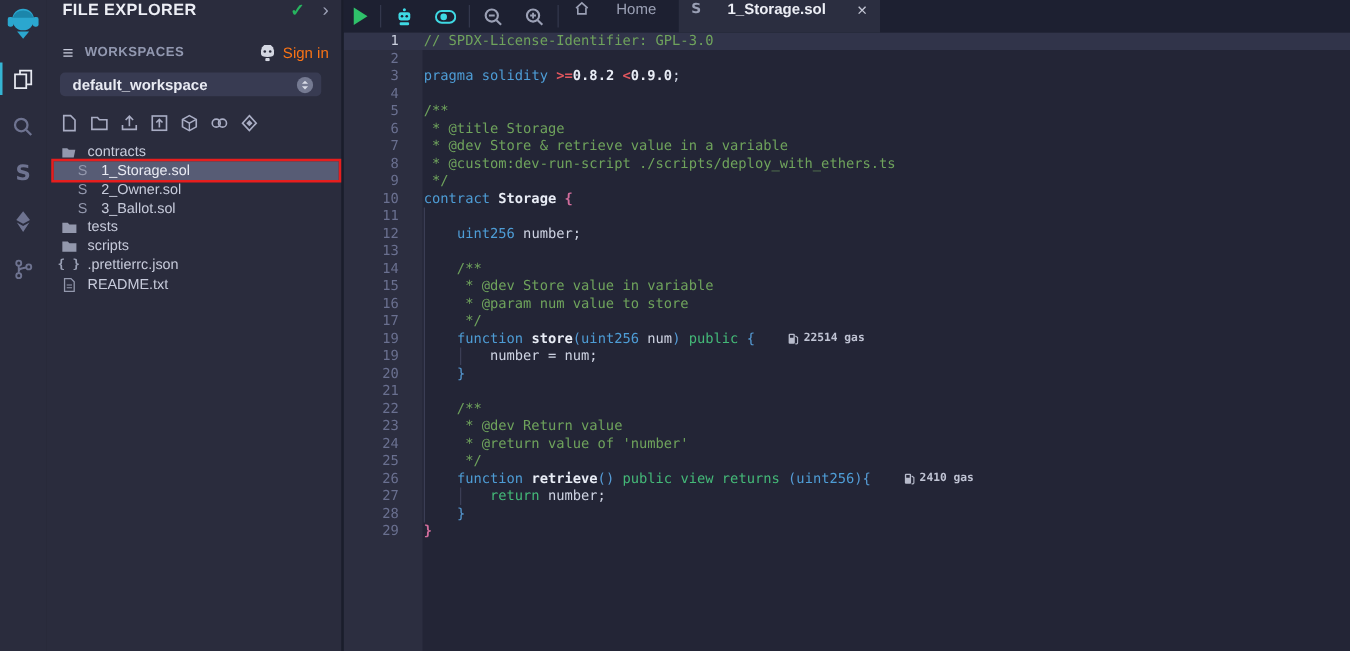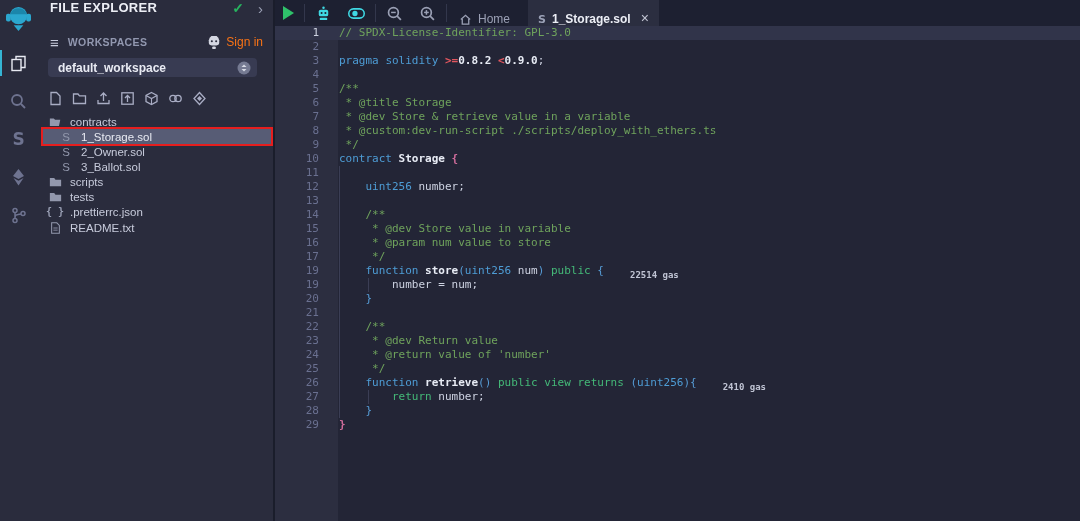--- a/index.html
+++ b/index.html
@@ -44,21 +44,21 @@
 
   
   .editor { flex:1; display:flex; flex-direction:column; min-width:0; background:#232536; }
   .tabbar { height:26px; background:#1d2031; display:flex; align-items:stretch; flex:0 0 26px; }
   .tb-btn { display:flex; align-items:center; justify-content:center; padding:0 8px; cursor:pointer; }
   .play-tri { width:0; height:0; border-left:11px solid #2fc16a; border-top:7px solid transparent; border-bottom:7px solid transparent; }
   .tb-sep { width:1px; background:#33374c; margin:4px 2px; }
   .teal { color:#3fd9e4; }
   .gray-ic { color:#9ba0b5; }
   .tb-btn svg { width:17px; height:17px; }
-  .tab { display:flex; align-items:flex-end; gap:6px; padding:0 10px; font-size:12px; color:#9ba0b5; cursor:pointer; }
+  .tab { display:flex; align-items:flex-start; gap:21px; padding:0 10px; font-size:12px; color:#9ba0b5; cursor:pointer; }
   .tab .sglyph { font-size:11px; font-weight:bold; font-family:"DejaVu Sans", sans-serif; color:#9aa0b5; }
   .tab svg { width:13px; height:13px; }
   .tab.active { background:#2b2e40; color:#eceef5; font-weight:bold; }
   .tab .close { font-size:14px; color:#c3c6d4; font-weight:normal; margin-left:4px; cursor:pointer; }
 
   .editor-body { position:relative; flex:1; overflow:hidden; font-family:"DejaVu Sans Mono", monospace; }
   .gutter-bg { position:absolute; left:0; top:0; bottom:0; width:63px; background:#2c2e40; }
   .code-lines { position:relative; }
   .line { position:relative; display:flex; height:14px; line-height:14px; font-size:11px; }
   .line.current { background:#31344a; }
@@ -67,21 +67,21 @@
   .code { margin-left:20px; white-space:pre; color:#ced3e2; }
   .tok-comment { color:#6fa35c; }
   .tok-kw { color:#4e9dd6; }
   .tok-kw2 { color:#44b978; }
   .tok-op { color:#e0565e; font-weight:bold; }
   .tok-lit { color:#e8ecf5; font-weight:bold; }
   .tok-decl { color:#e8ecf5; font-weight:bold; }
   .tok-b1 { color:#d16d9c; font-weight:bold; }
   .tok-b2 { color:#569cd6; }
   .tok-plain { color:#ced3e2; }
-  .gas-badge { display:inline-flex; align-items:center; gap:4px; margin-left:26px; font-size:9px; color:#c0c4d4; font-weight:bold;flex-direction:column; }
+  .gas-badge { display:inline-flex; align-items:center; gap:4px; margin-left:26px; font-size:9px; color:#c0c4d4; font-weight:bold; }
   .gas-badge svg { width:9px; height:10px; color:#b7bbcb; }
   .indent-guide { position:absolute; width:1px; background:#3b3e55; }
 </style>
 </head>
 <body>
 
 <div class="app">
 
   <div class="rail">
     <div class="rail-logo">
@@ -221,29 +221,29 @@
             <span class="sglyph">S</span>
           </span>
           <span>3_Ballot.sol</span>
         </div>
         <div class="tree-row" style="padding-left: 11px;">
           <span class="t-icon">
             <svg viewBox="0 0 15 13">
               <path d="M1 2 H6 L7.5 3.8 H14 V11.5 H1 Z" fill="currentColor"></path>
             </svg>
           </span>
-          <span>scripts</span>
+          <span>tests</span>
         </div>
         <div class="tree-row" style="padding-left: 11px;">
           <span class="t-icon">
             <svg viewBox="0 0 15 13">
               <path d="M1 2 H6 L7.5 3.8 H14 V11.5 H1 Z" fill="currentColor"></path>
             </svg>
           </span>
-          <span>tests</span>
+          <span>scripts</span>
         </div>
         <div class="tree-row" style="padding-left: 11px;">
           <span class="t-icon">
             <span class="txtic">{ }</span>
           </span>
           <span>.prettierrc.json</span>
         </div>
         <div class="tree-row" style="padding-left: 11px; align-items: flex-end;">
           <span class="t-icon">
             <svg viewBox="0 0 13 14">

